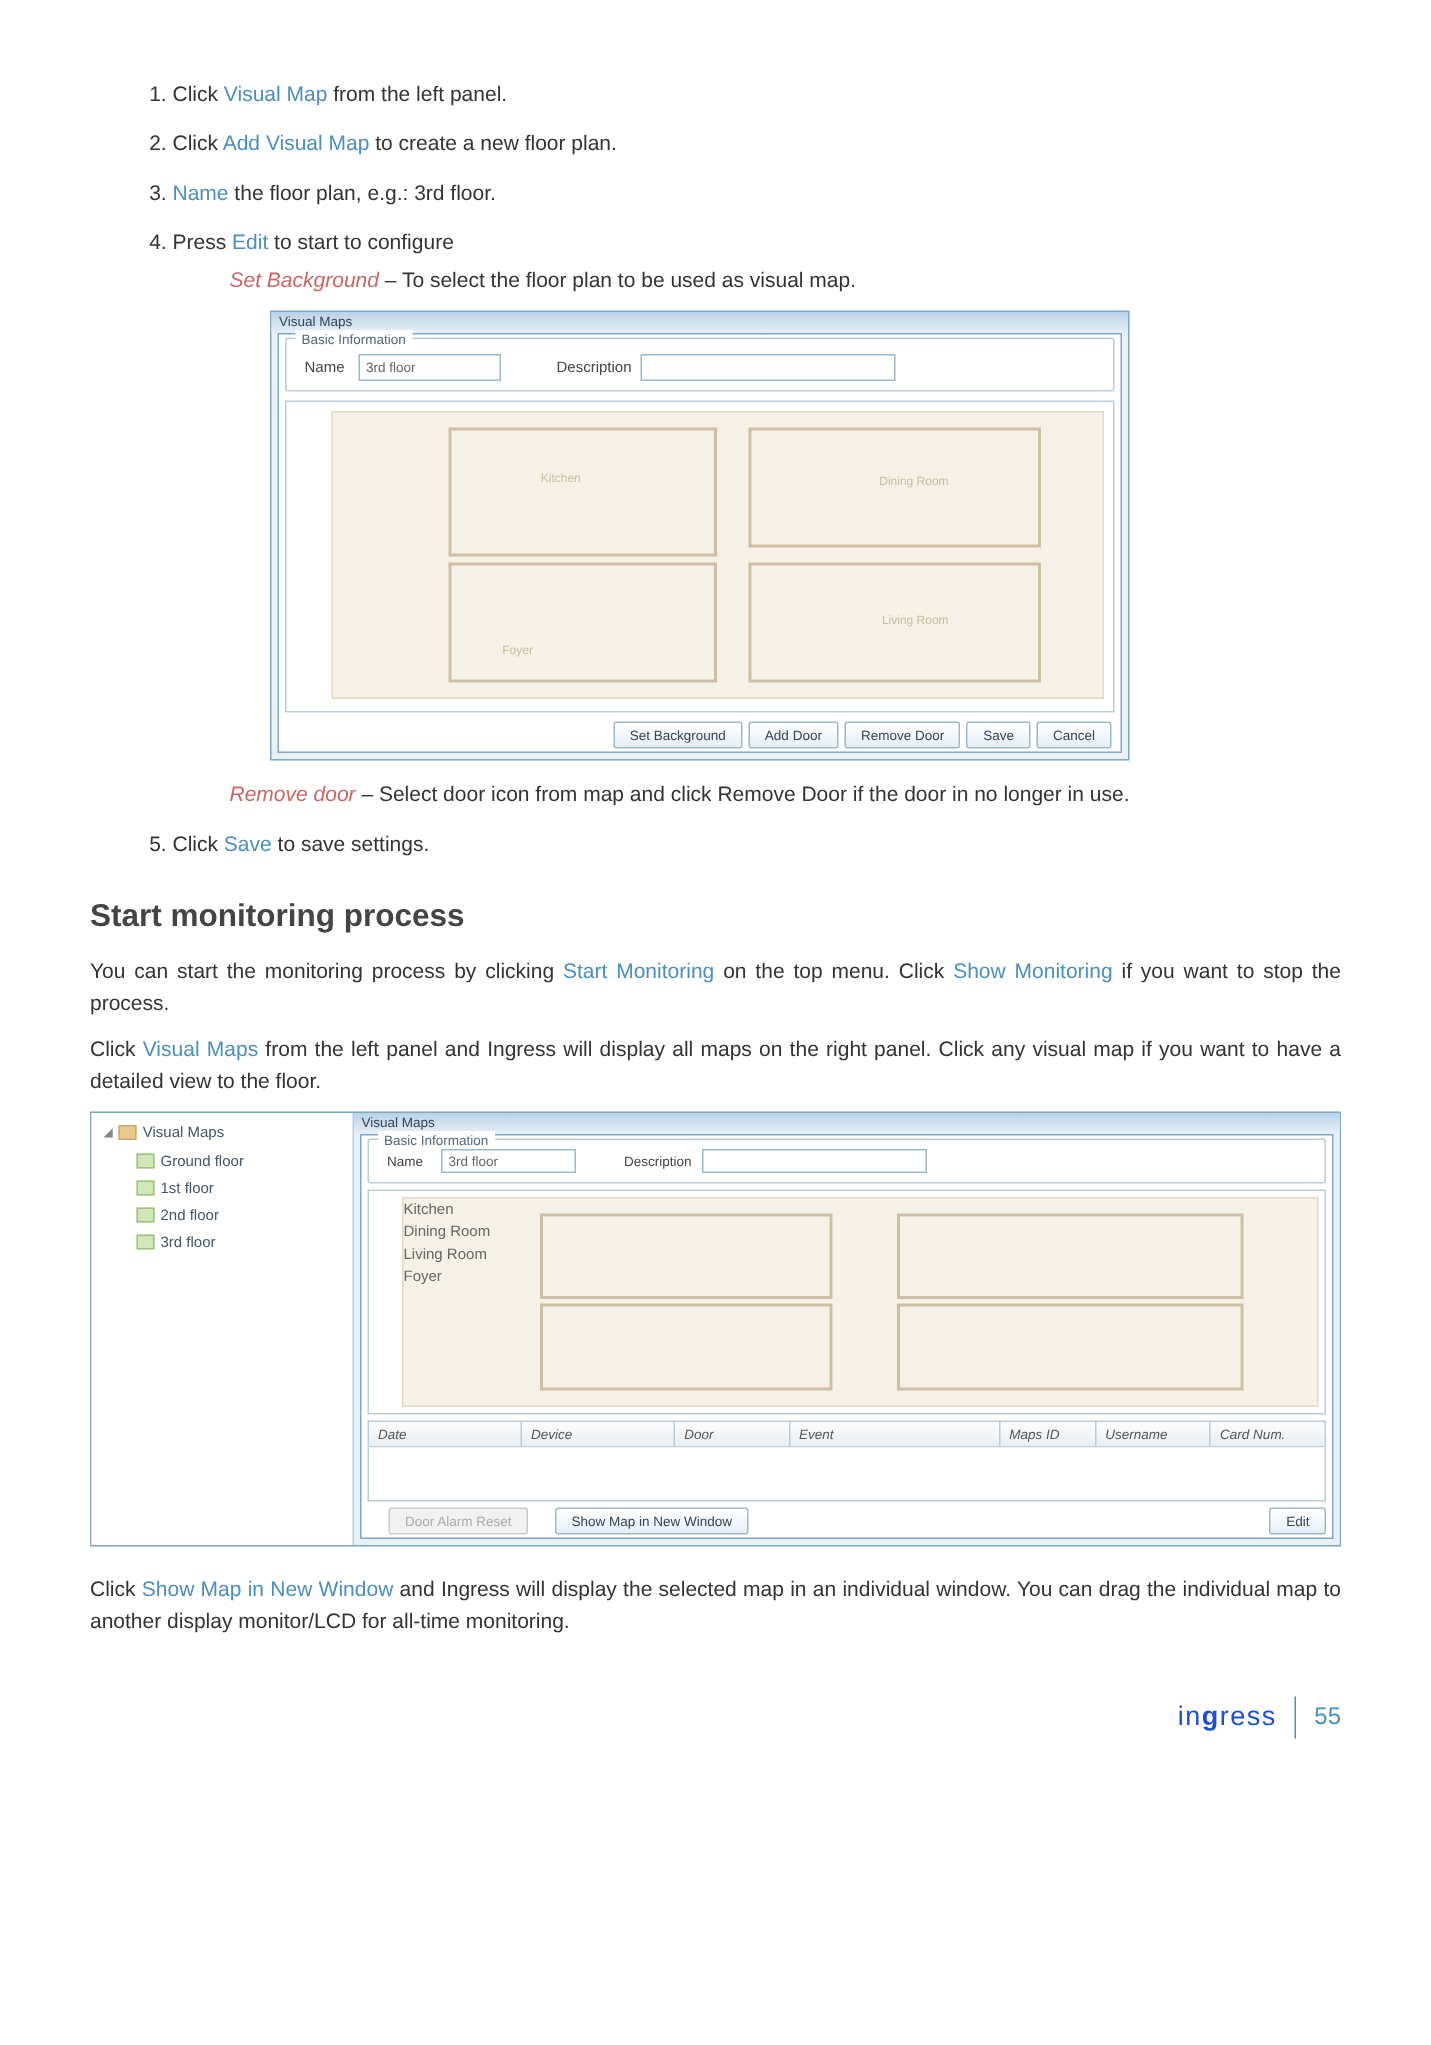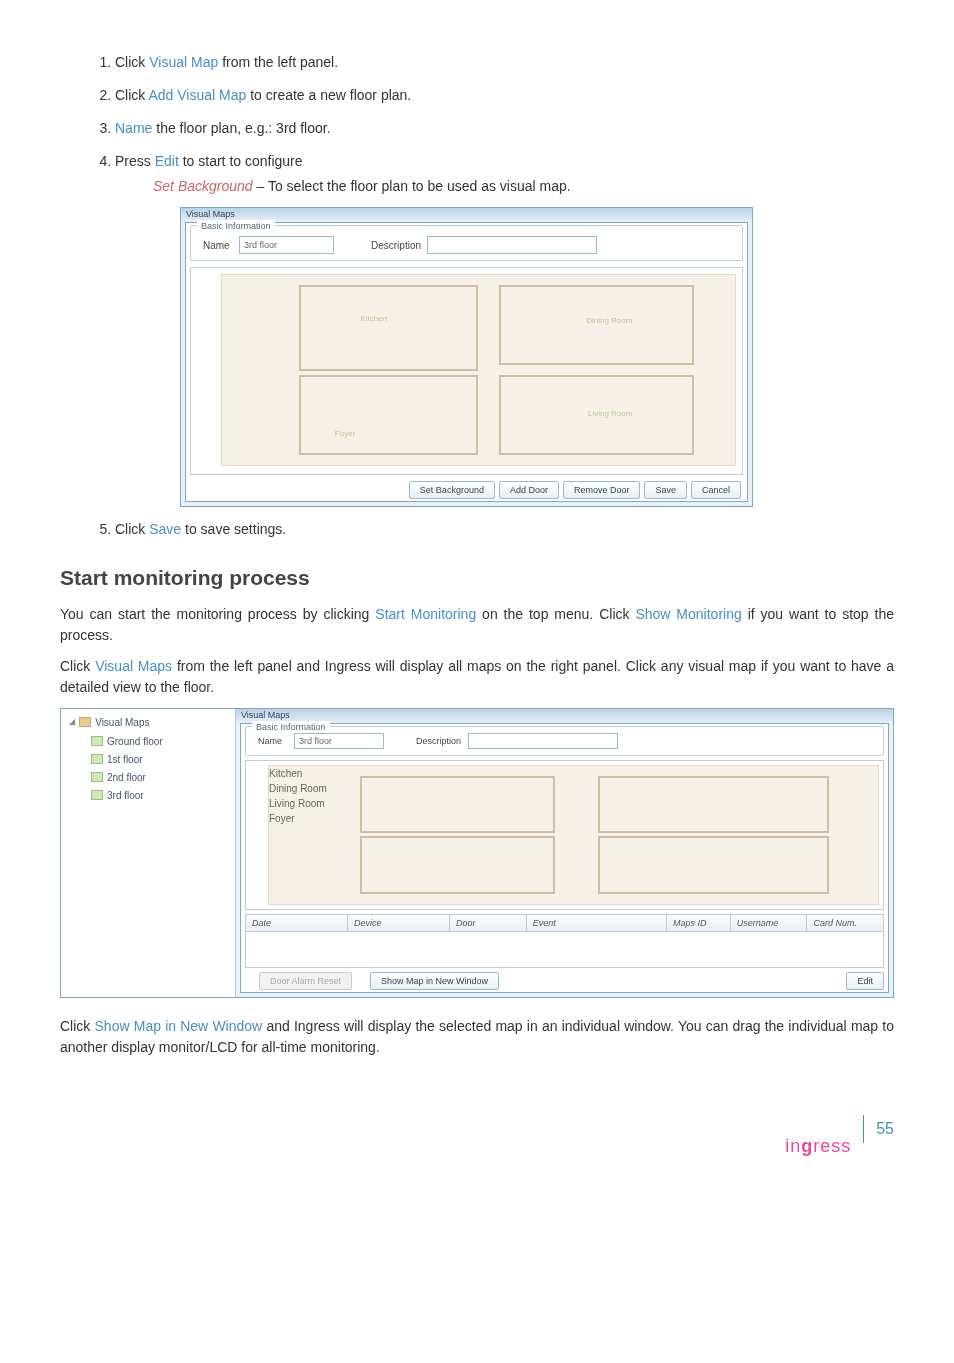--- a/index.html
+++ b/index.html
@@ -162,21 +162,21 @@
     }
     .shot2 .uibtn2.disabled { background: #f1f1f1; color: #aaa; border-color: #ccc; }
 
     .footer {
       display: flex; justify-content: flex-end; align-items: center;
       gap: 12px;
       border-top: none;
       margin-top: 40px;
     }
     .footer .divider { width: 1px; height: 28px; background: #4a8fbf; }
-    .footer .brand { font-size: 18px; color: #ec4899; letter-spacing: 1px; margin-top: 35px; }
+    .footer .brand { font-size: 18px; color: #1d4ed8; letter-spacing: 1px; }
     .footer .brand .g { font-weight: 700; }
     .footer .pn { font-size: 16px; color: #4a8fbf; }
   </style>
 </head>
 <body>
 
 <ol class="steps">
   <li>
     <span>Click </span><span class="link-blue">Visual Map</span><span> from the left panel.</span>
   </li>
@@ -220,20 +220,23 @@
           <div class="uibtn">Set Background</div>
           <div class="uibtn">Add Door</div>
           <div class="uibtn">Remove Door</div>
           <div class="uibtn">Save</div>
           <div class="uibtn">Cancel</div>
         </div>
       </div>
     </div>
     </div>
 
+    <div class="sub-indent">
+      <span class="italic-red">Remove door</span><span> – Select door icon from map and click Remove Door if the door in no longer in use.</span>
+    </div>
   </li>
   <li>
     <span>Click </span><span class="link-blue">Save</span><span> to save settings.</span>
   </li>
 </ol>
 
 <h2 class="section-title">Start monitoring process</h2>
 <p class="body-p">
   <span>You can start the monitoring process by clicking </span><span class="link-blue">Start Monitoring</span><span> on the top menu. Click </span><span class="link-blue">Show Monitoring</span><span> if you want to stop the process.</span>
 </p>

